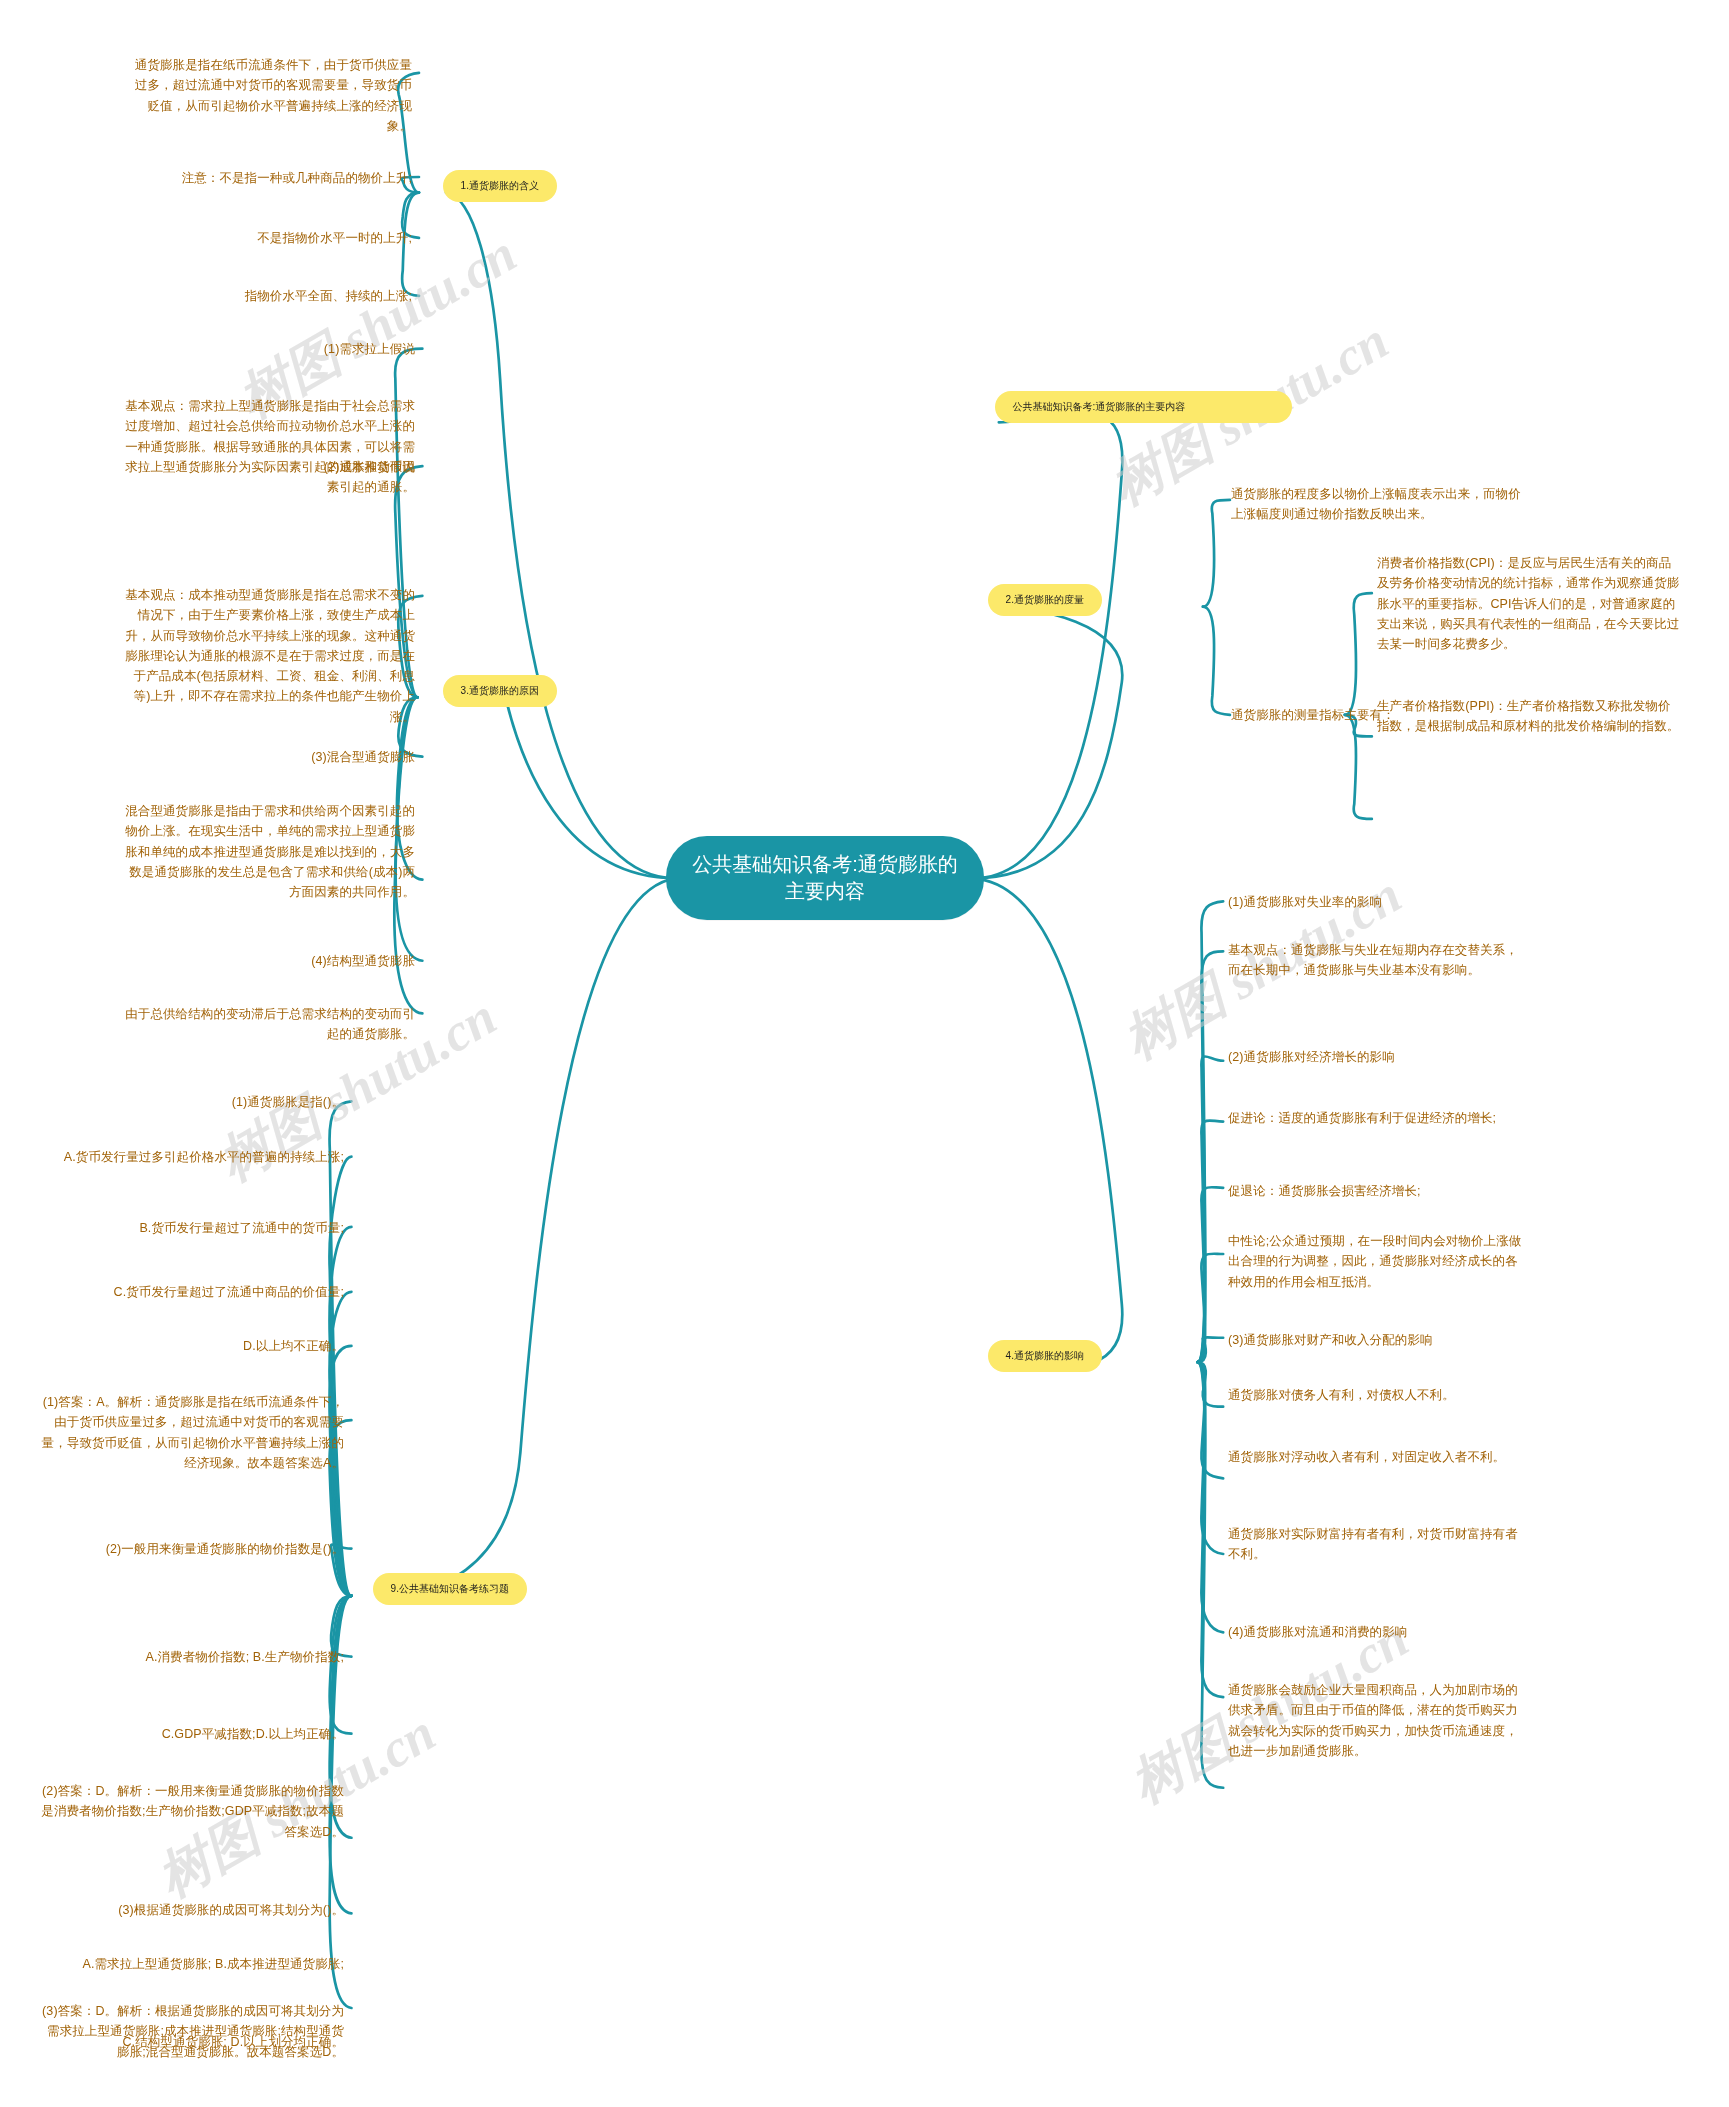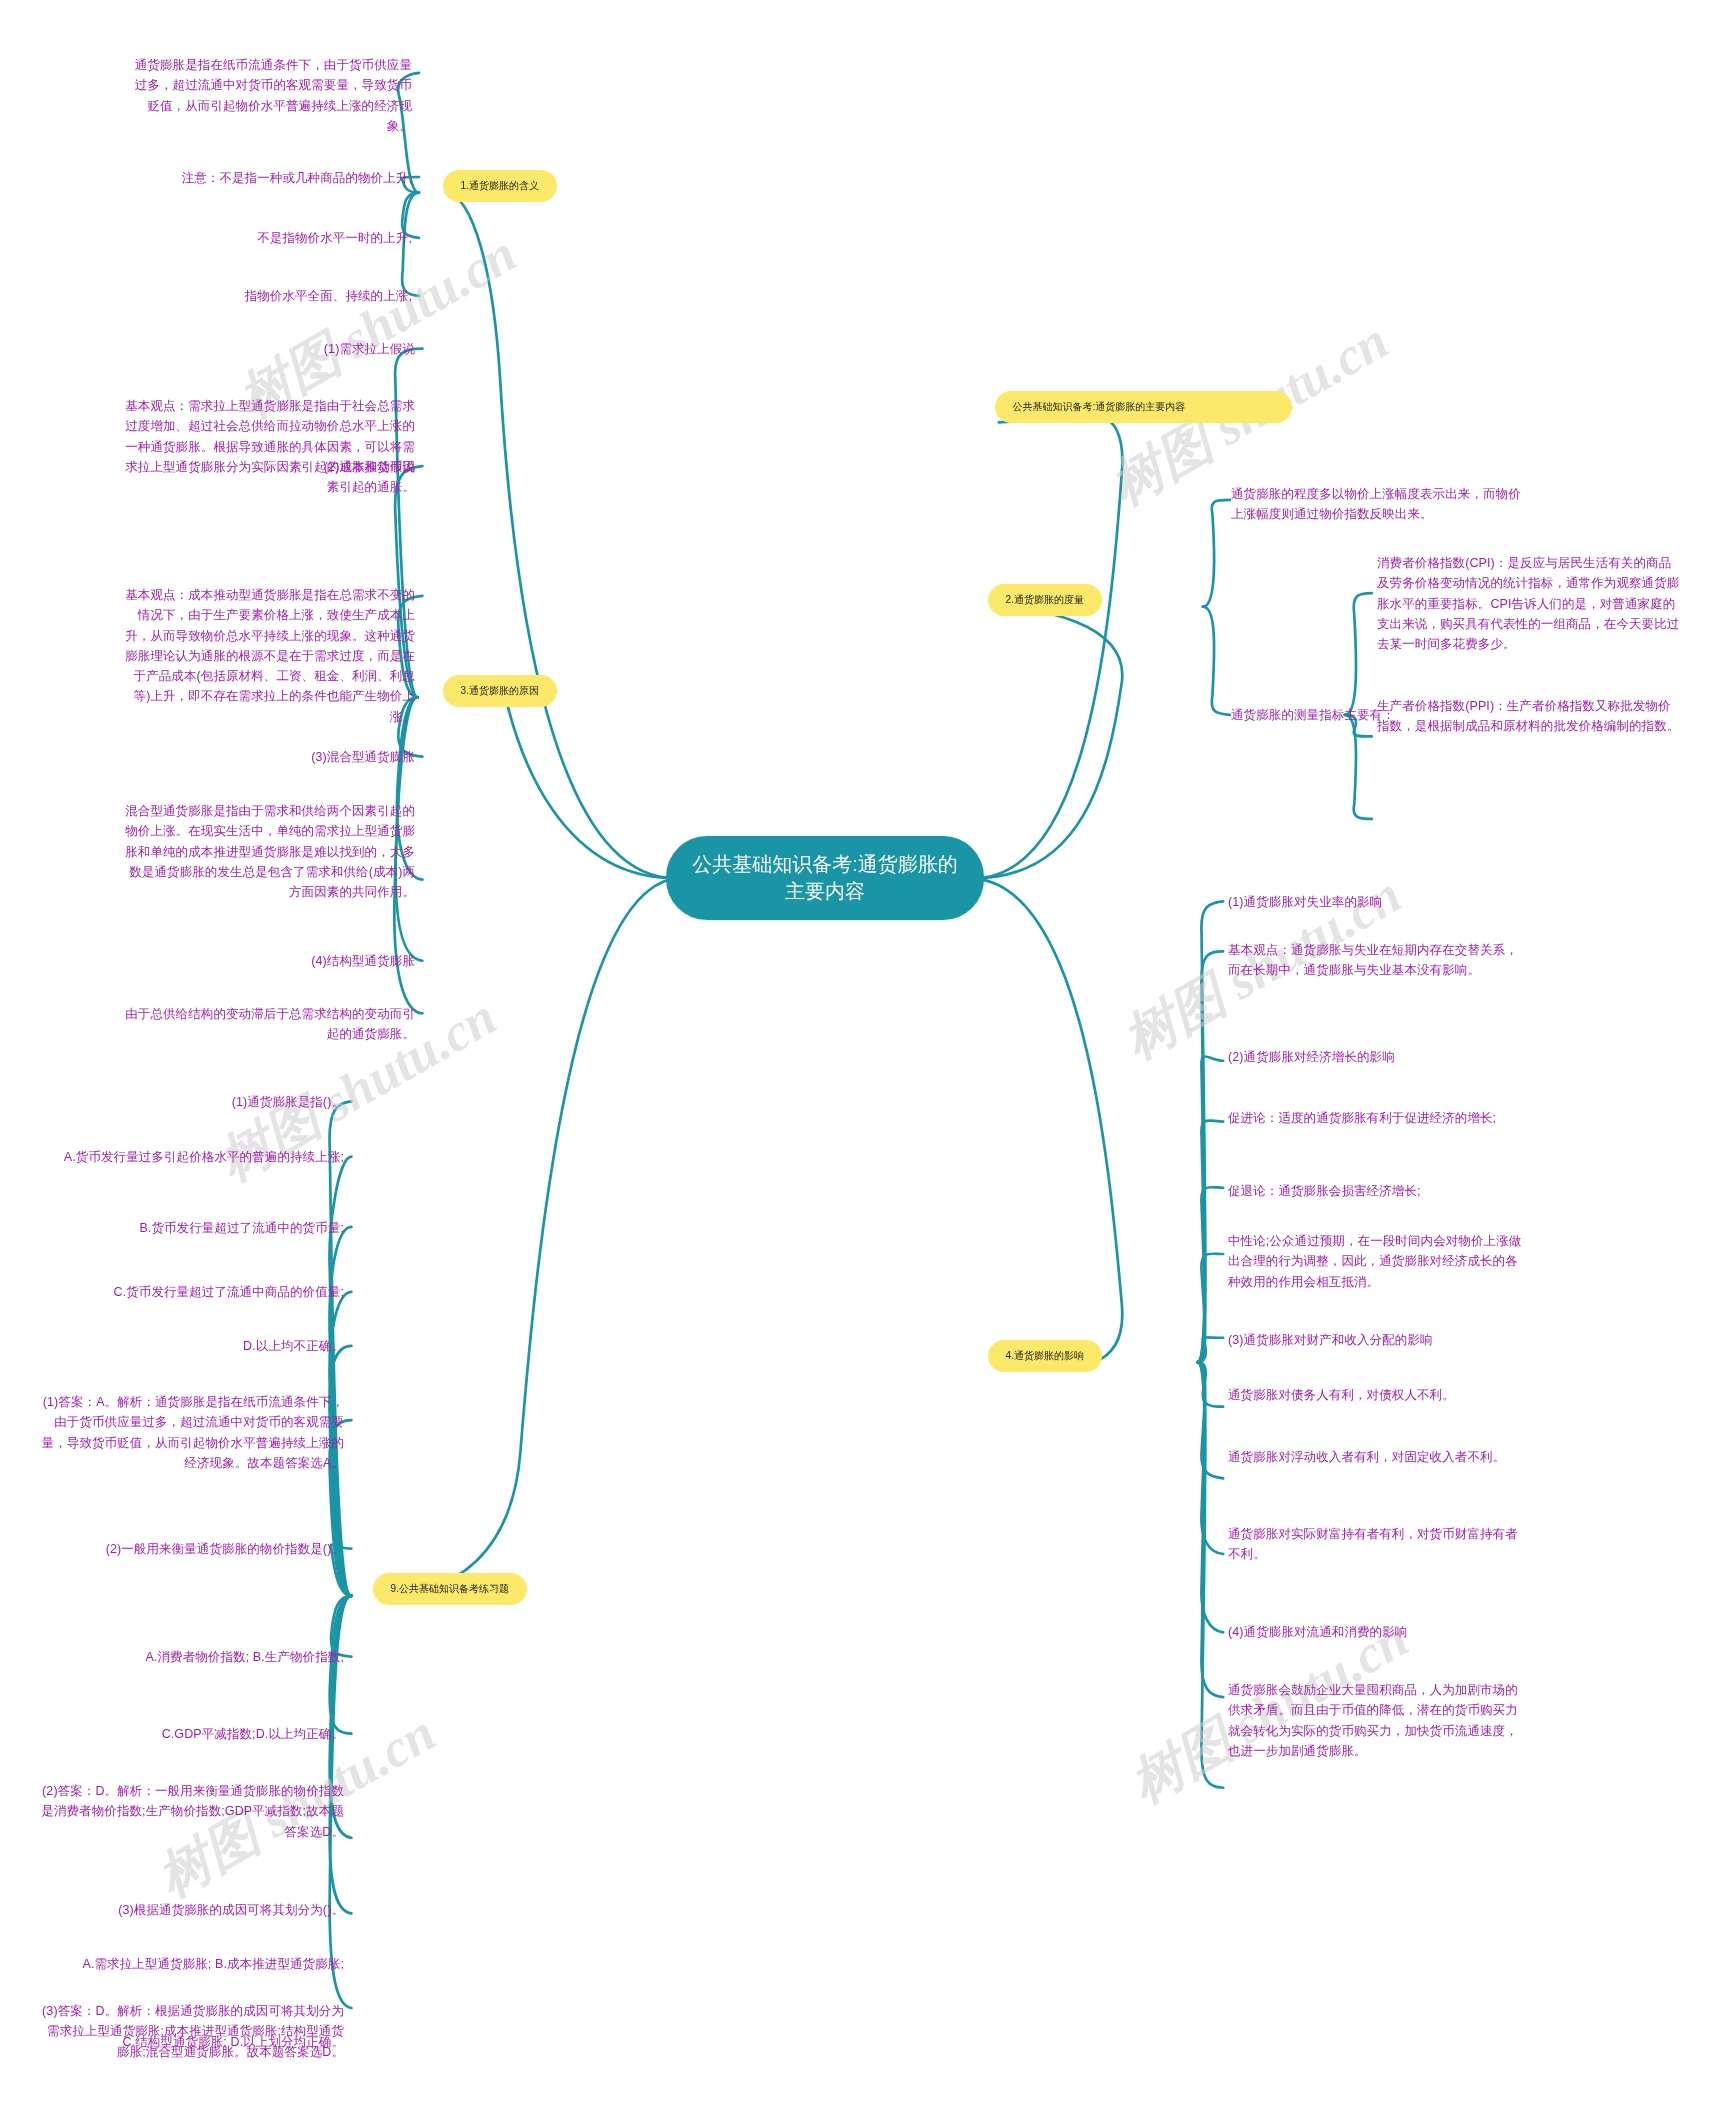--- a/index.html
+++ b/index.html
@@ -21,21 +21,21 @@
     font-family: "Liberation Serif", "DejaVu Serif", serif;
     font-size: 53px; font-style: italic; font-weight: 700;
     white-space: nowrap; pointer-events: none;
     transform: rotate(-30deg);
   }
 
   
   .node { position: absolute; z-index: 3; }
 
   .leaf {
-    color: #a21caf;
+    color: #a16207;
     font-size: 12.5px;
     line-height: 1.62;
     letter-spacing: 0.1px;
   }
   .leaf.r { text-align: right; }
   .leaf.l { text-align: left; }
 
   .root {
     background: #1a95a5;
     color: #ffffff;

